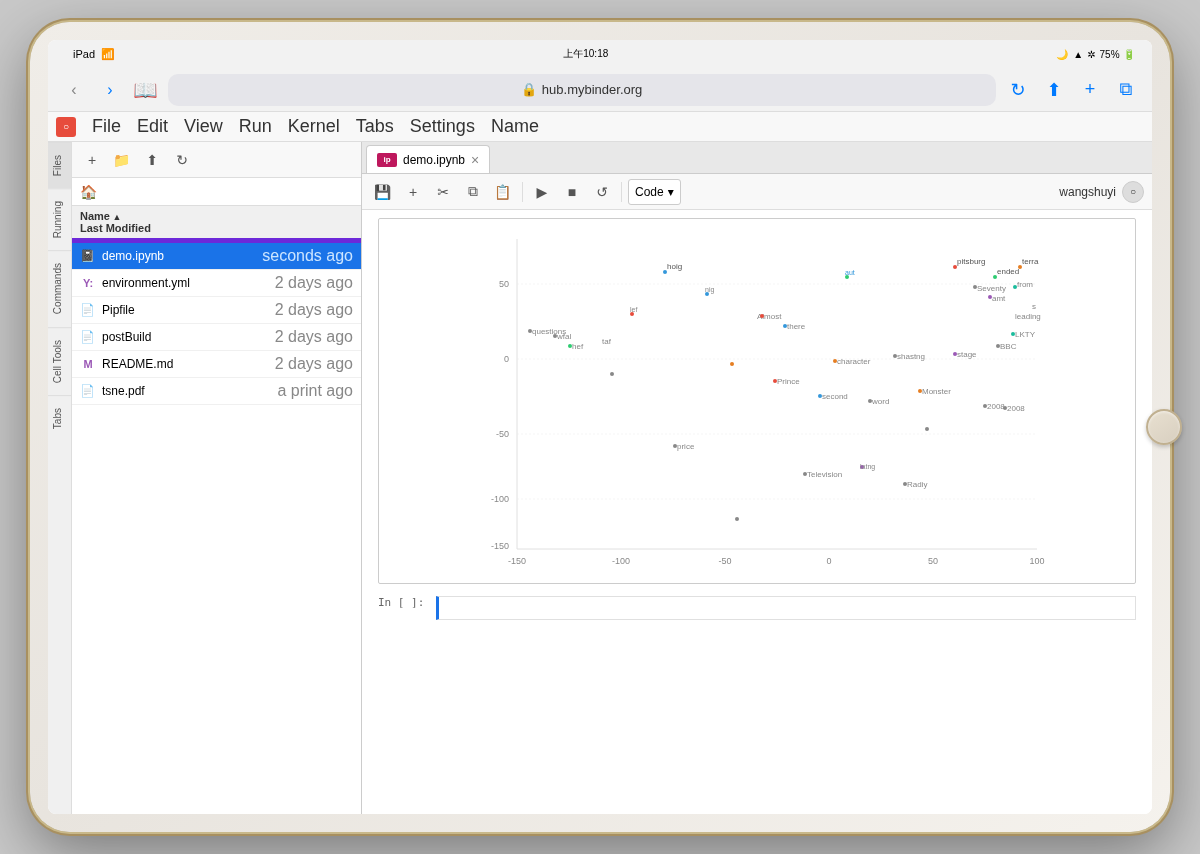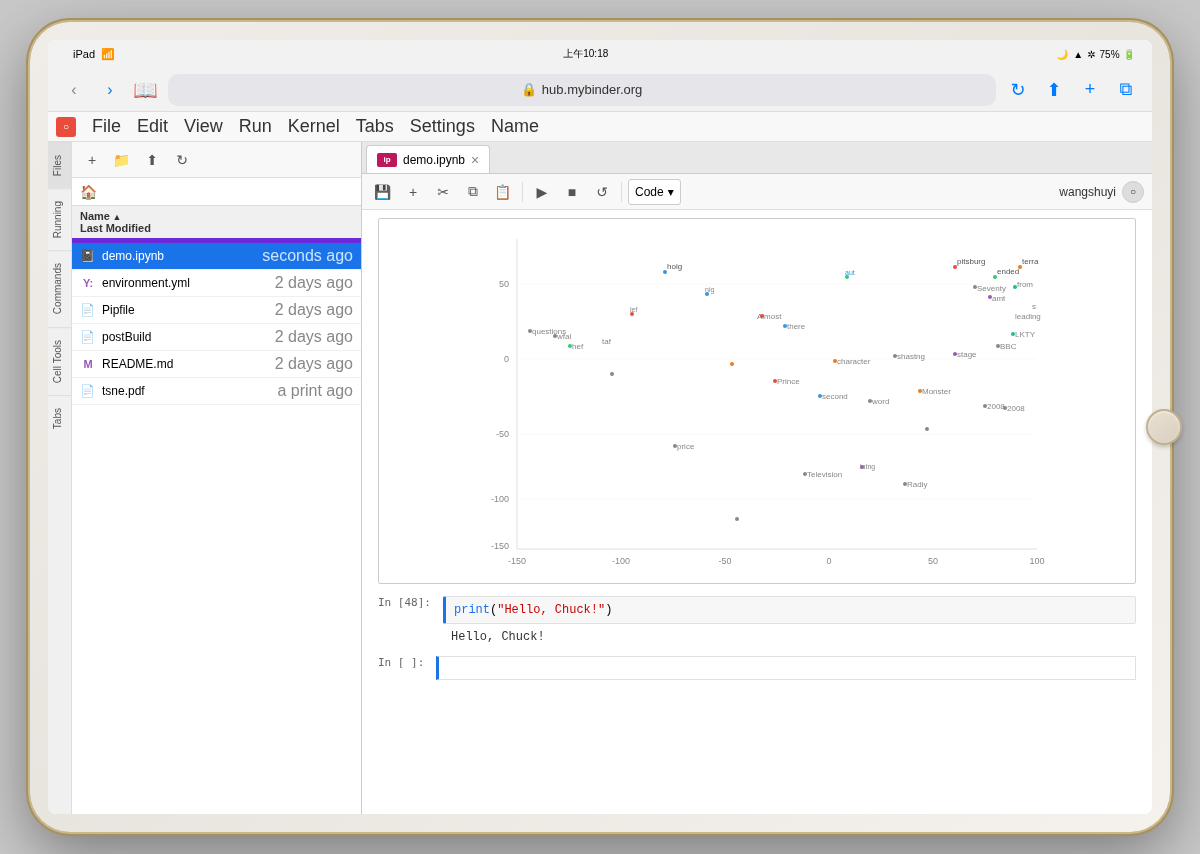--- a/index.html
+++ b/index.html
@@ -641,32 +641,20 @@
               <circle cx="395" cy="248" r="2" fill="#9b59b6"></circle>
               <circle cx="270" cy="300" r="2" fill="#888"></circle>
 
               <text x="163" y="93" font-size="7" fill="#888">lef</text>
               <text x="238" y="73" font-size="7" fill="#888">nig</text>
               <text x="378" y="56" font-size="7" fill="#3498db">aut</text>
               <text x="393" y="250" font-size="7" fill="#888">latng</text>
             </svg>
           </div>
 
-          <div class="cell-block">
-            <div style="display:flex; align-items:flex-start; gap:8px;">
-              <span class="in-label">In [48]:</span>
-              <div class="cell-input" style="flex:1;">
-                <span class="code-print">print</span><span>(</span><span class="code-string">"Hello, Chuck!"</span><span>)</span>
-              </div>
-            </div>
-            <div style="display:flex; align-items:flex-start; gap:8px; margin-top:2px;">
-              <span class="in-label" style="visibility:hidden;">In [48]:</span>
-              <div class="cell-output" style="flex:1;">Hello, Chuck!</div>
-            </div>
-          </div>
 
           <div class="cell-block">
             <div style="display:flex; align-items:flex-start; gap:8px;">
               <span class="in-label">In [ ]:</span>
               <div class="cell-empty" style="flex:1;"></div>
             </div>
           </div>
 
         </div>
       </div>

